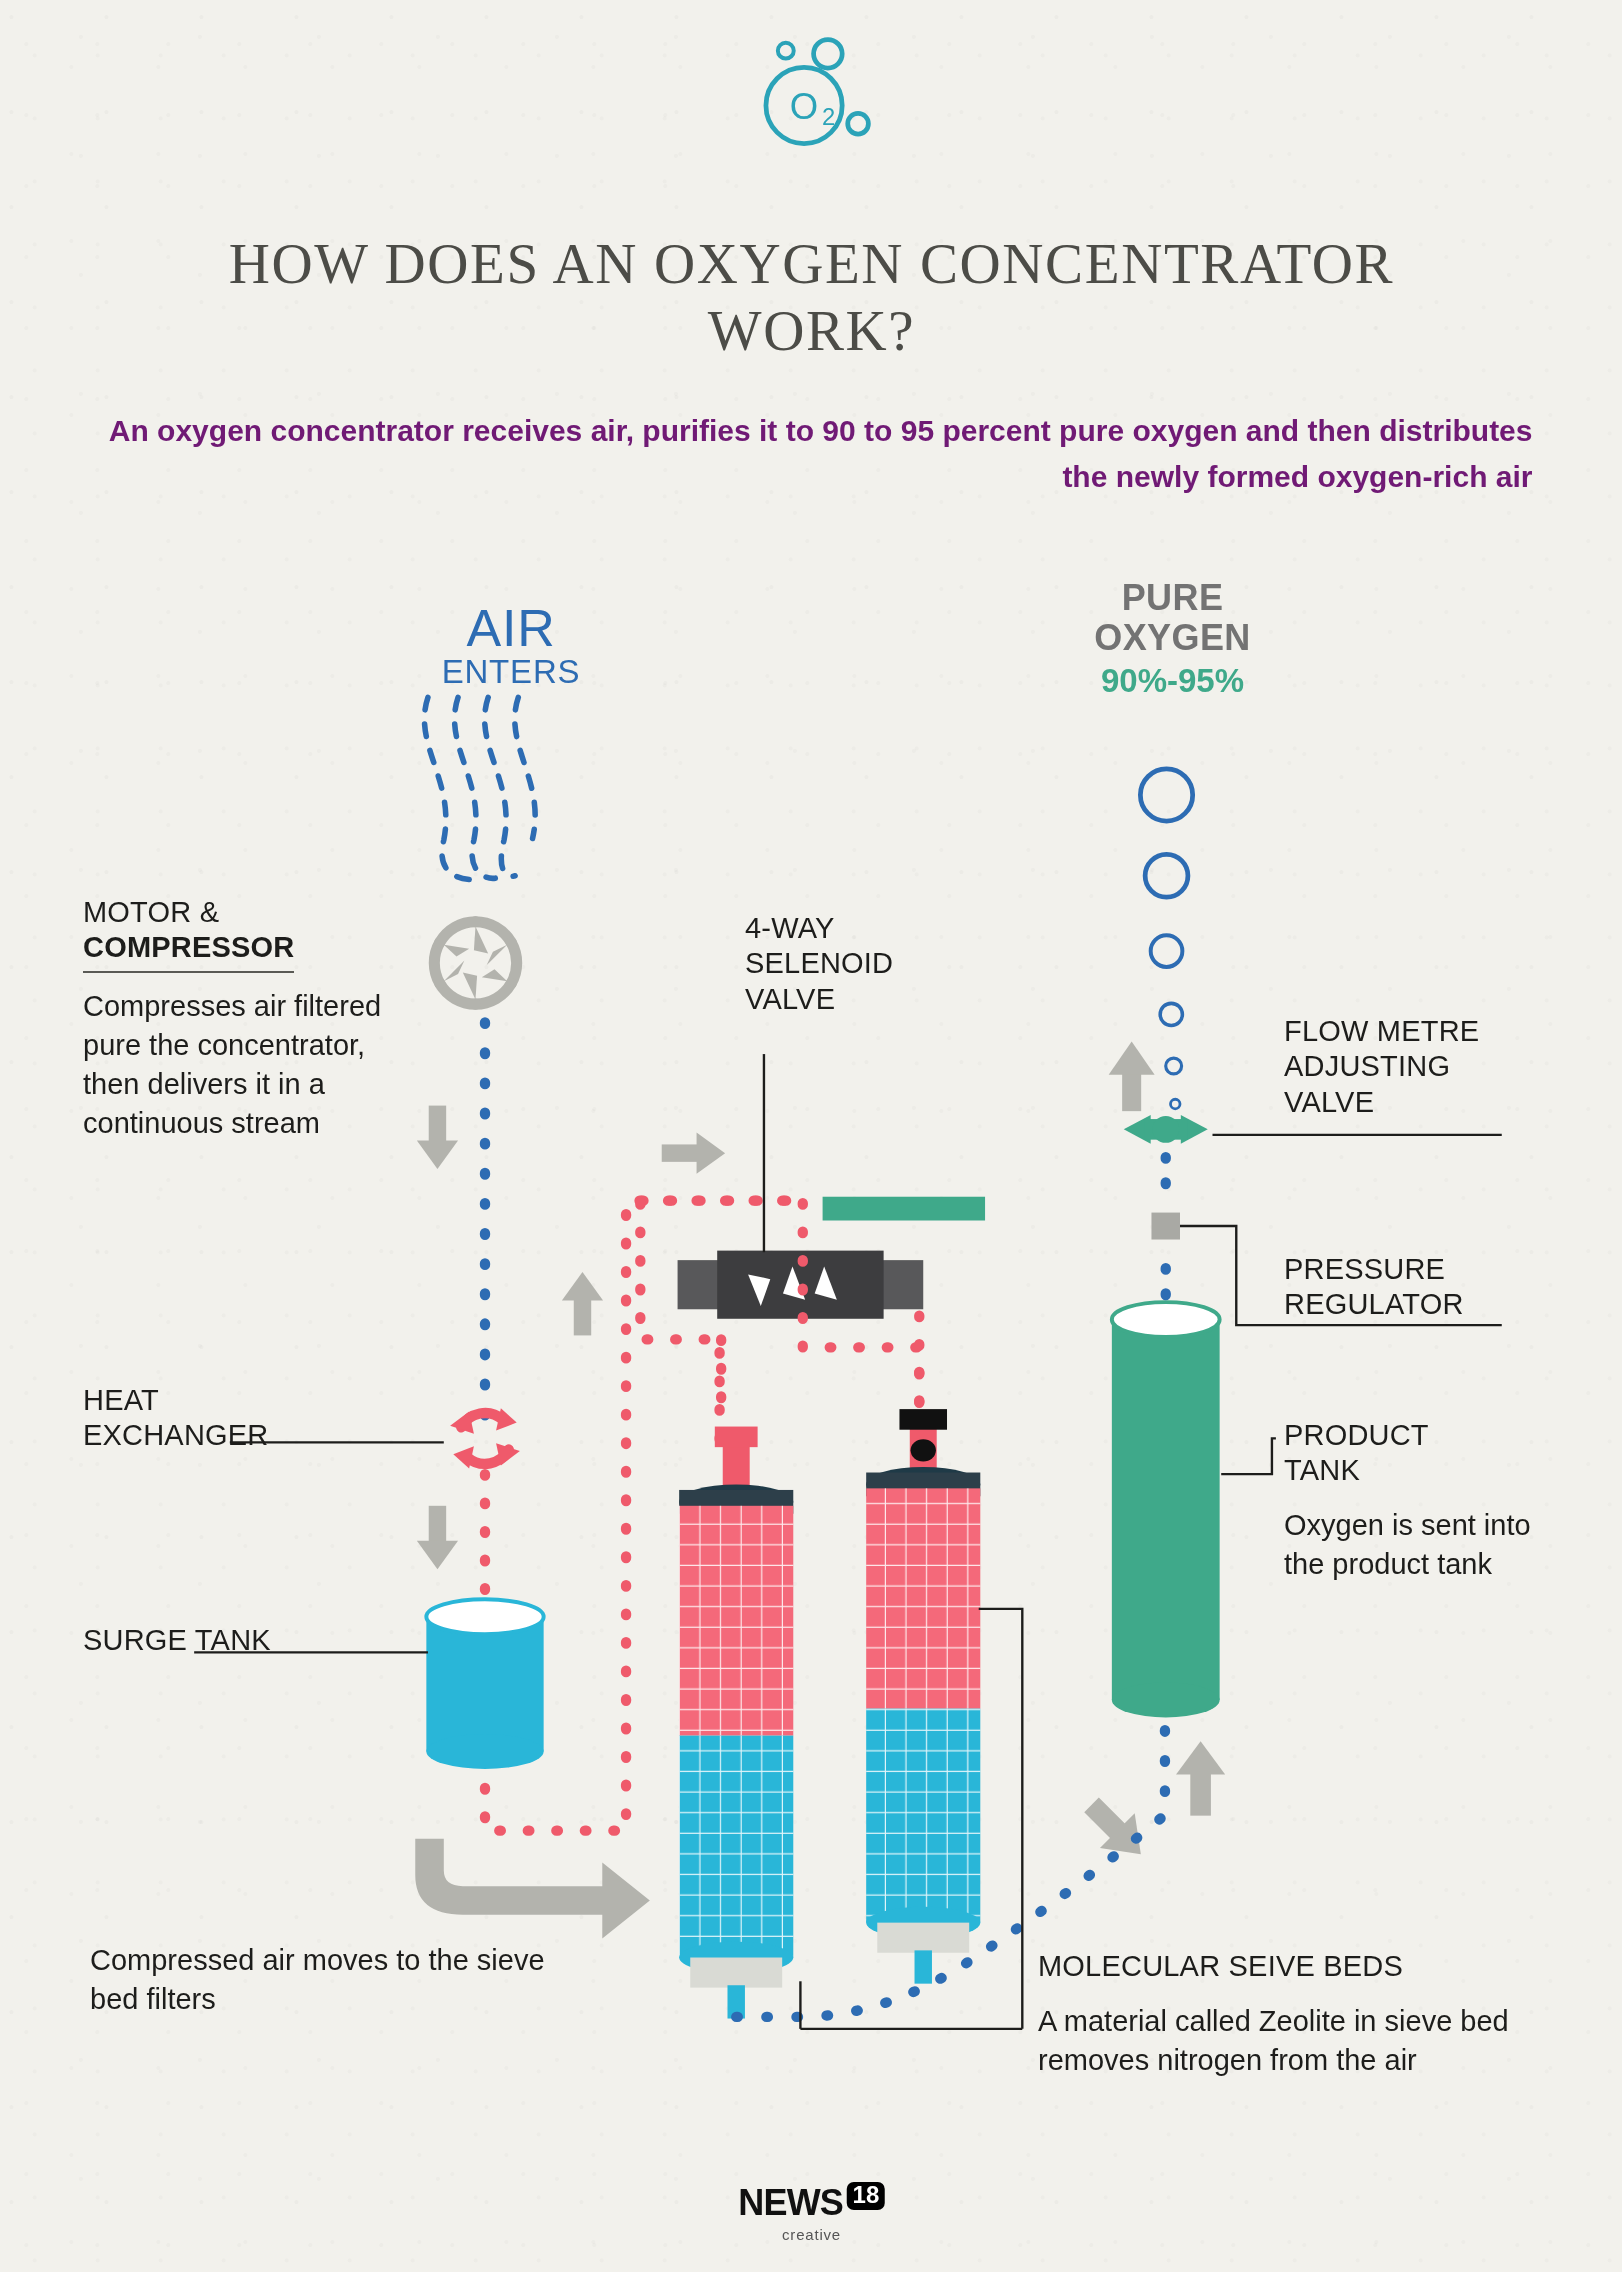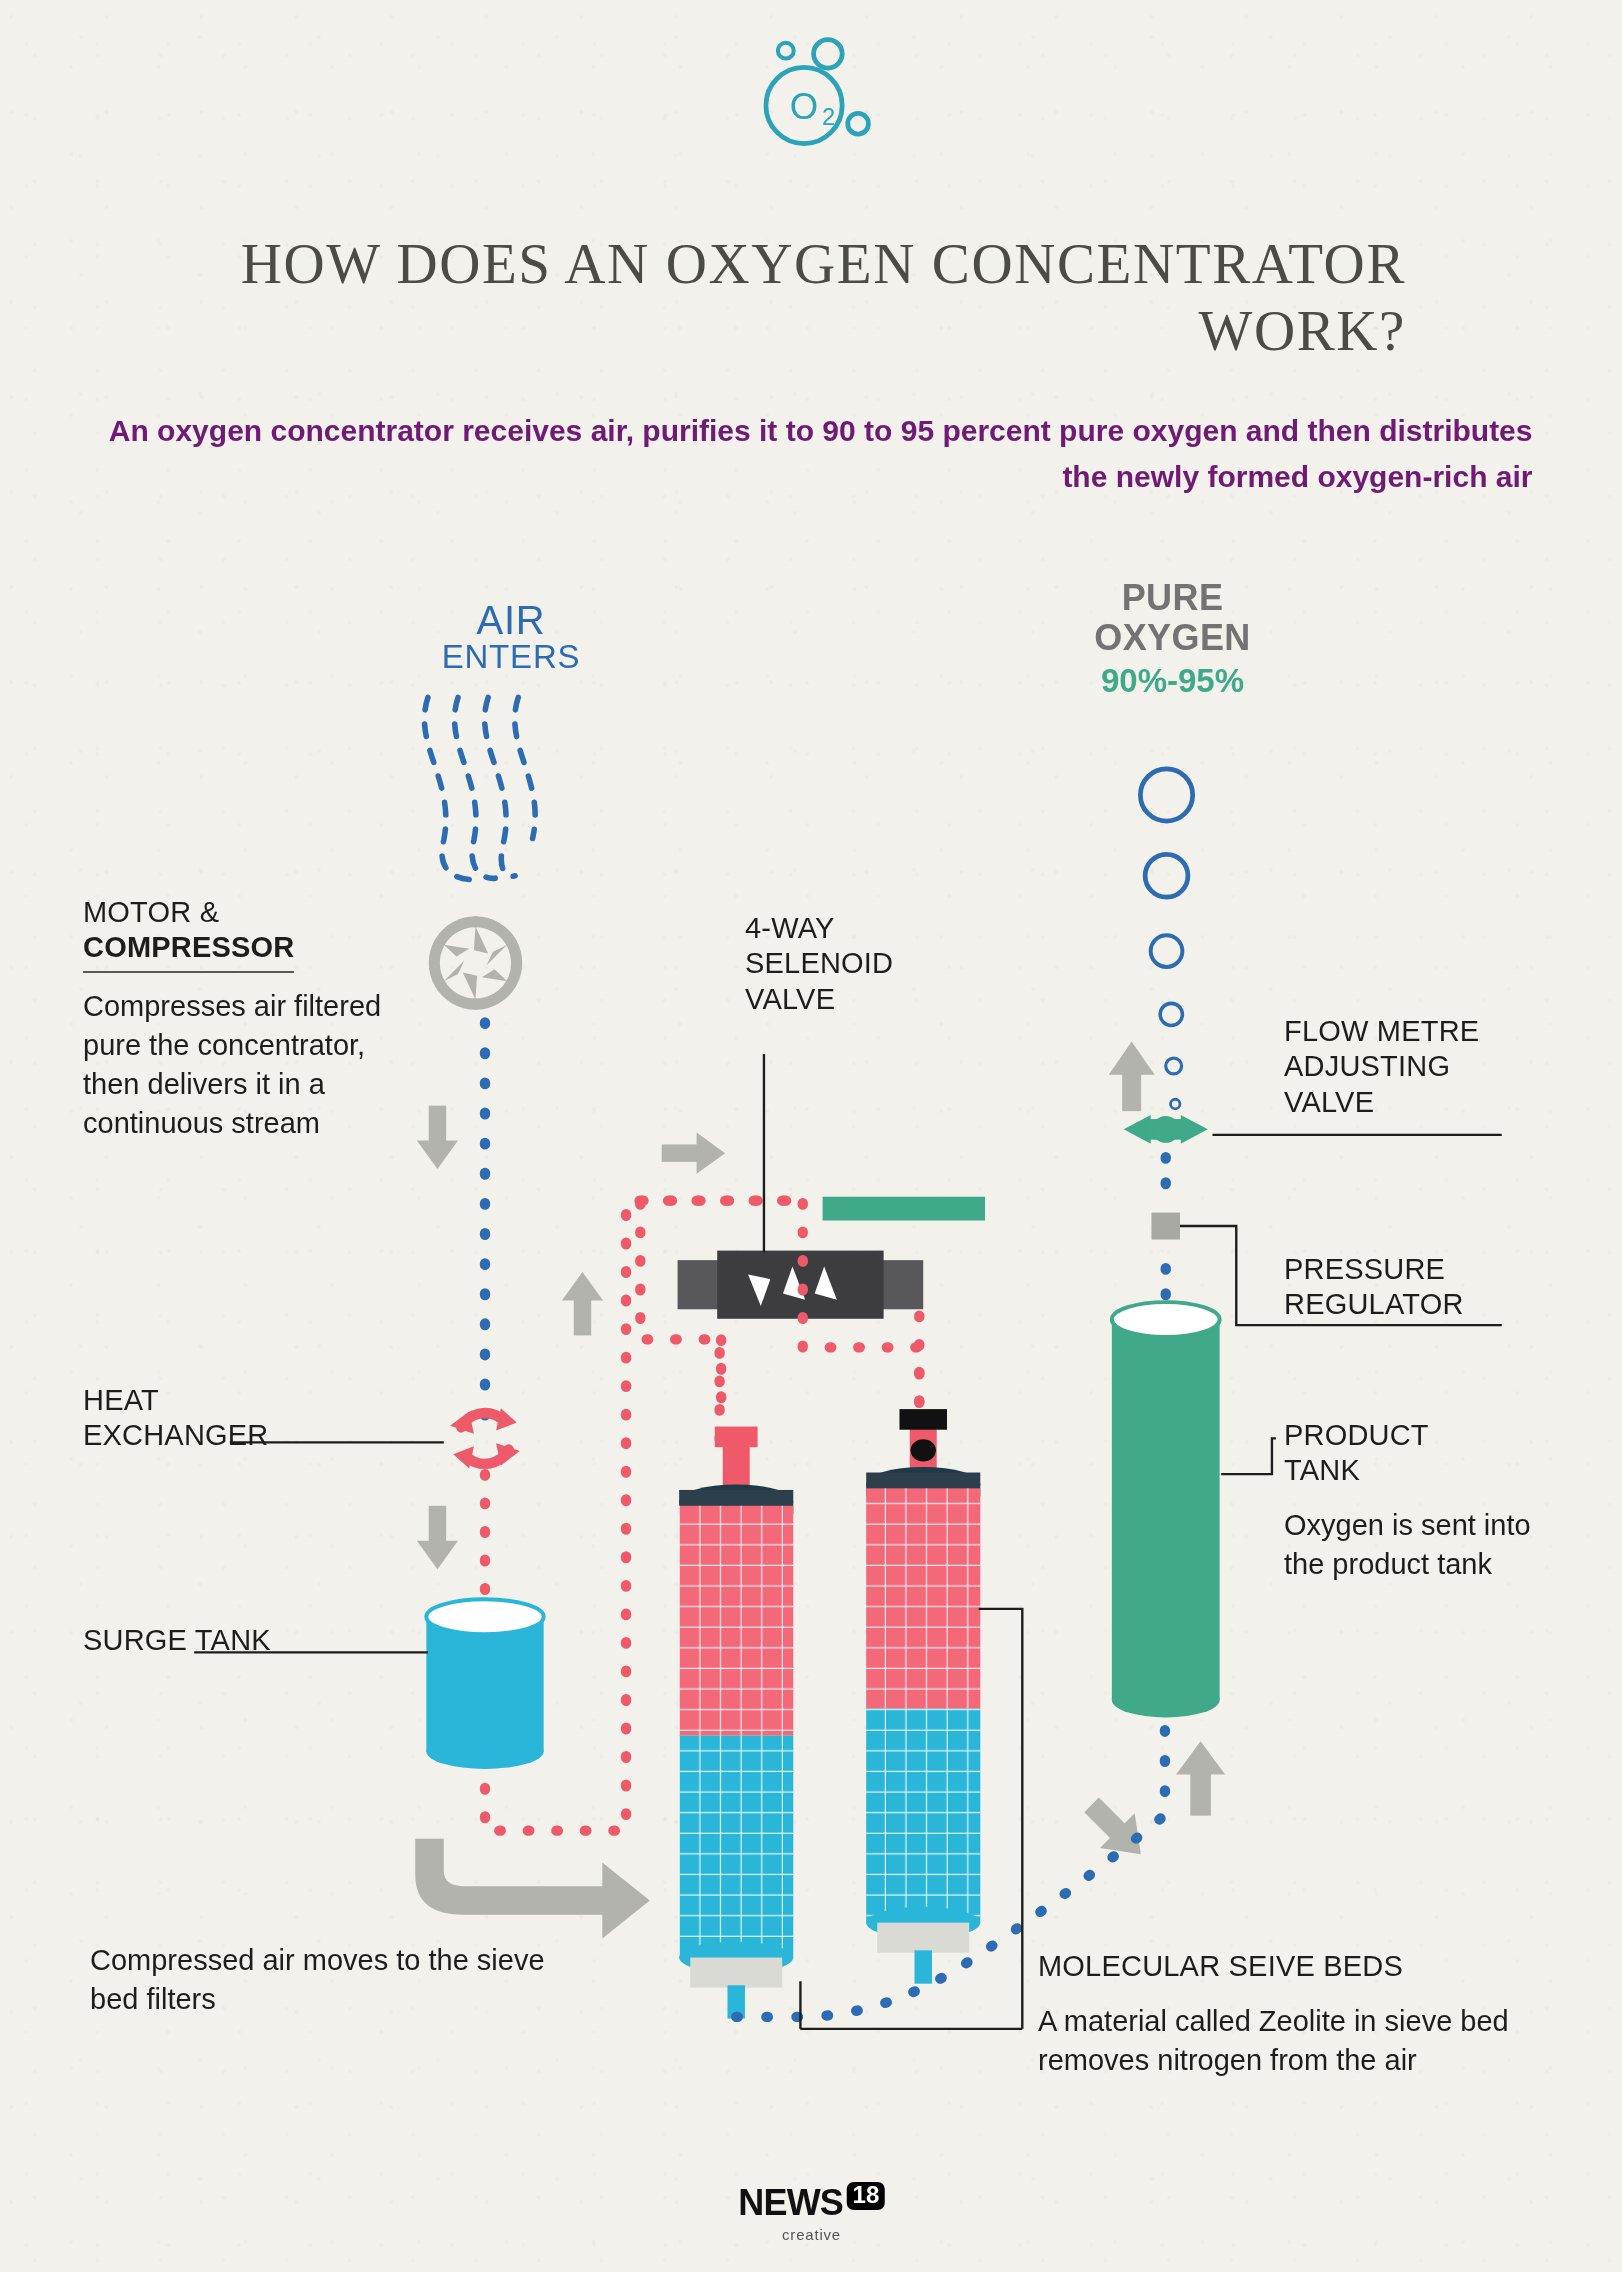--- a/index.html
+++ b/index.html
@@ -25,32 +25,32 @@
     pointer-events:none;
     z-index:0;
   }
   .layer { position:absolute; inset:0; z-index:2; }
   .abs { position:absolute; }
 
   
   #o2-logo { left:50%; top:30px; transform:translateX(-50%); }
   #title {
     left:50%; top:230px; transform:translateX(-50%);
-    width:1189px; text-align:right;
+    width:1189px; text-align:center;
     font-family:"Liberation Serif", serif;
     font-size:57px; letter-spacing:1.6px; line-height:1.18;
     color:#4c4c47; font-weight:400;
   }
   #subtitle {
     left:50%; top:408px; transform:translateX(-50%);
     width:1442px; text-align:right;
     font-size:30px; line-height:1.52; color:#701a75; font-weight:bold;
   }
   #air-enters { left:416px; top:598px; text-align:center; width:190px; color:#2d6cb3; }
-  #air-enters .l1 { font-size:40px; letter-spacing:0.8px; }
+  #air-enters .l1 { font-size:52px; letter-spacing:0.8px; }
   #air-enters .l2 { font-size:33px; letter-spacing:0.8px; margin-top:-4.8px; }
 
   #pure-oxygen { left:1042px; top:578px; width:261px; text-align:center; }
   #pure-oxygen .l1 { font-size:36px; color:#737373; font-weight:bold; letter-spacing:0.4px; line-height:1.12;}
   #pure-oxygen .l2 { font-size:33px; color:#3fa98a; font-weight:bold; margin-top:3.2px;}
 
   
   .lbl { font-size:29px; color:#1d1d1b; line-height:1.22; letter-spacing:0.2px; }
   .body-txt { font-size:29px; color:#1d1d1b; line-height:1.35; }
   .ul { border-bottom:2.4px solid #5a5a55; }

